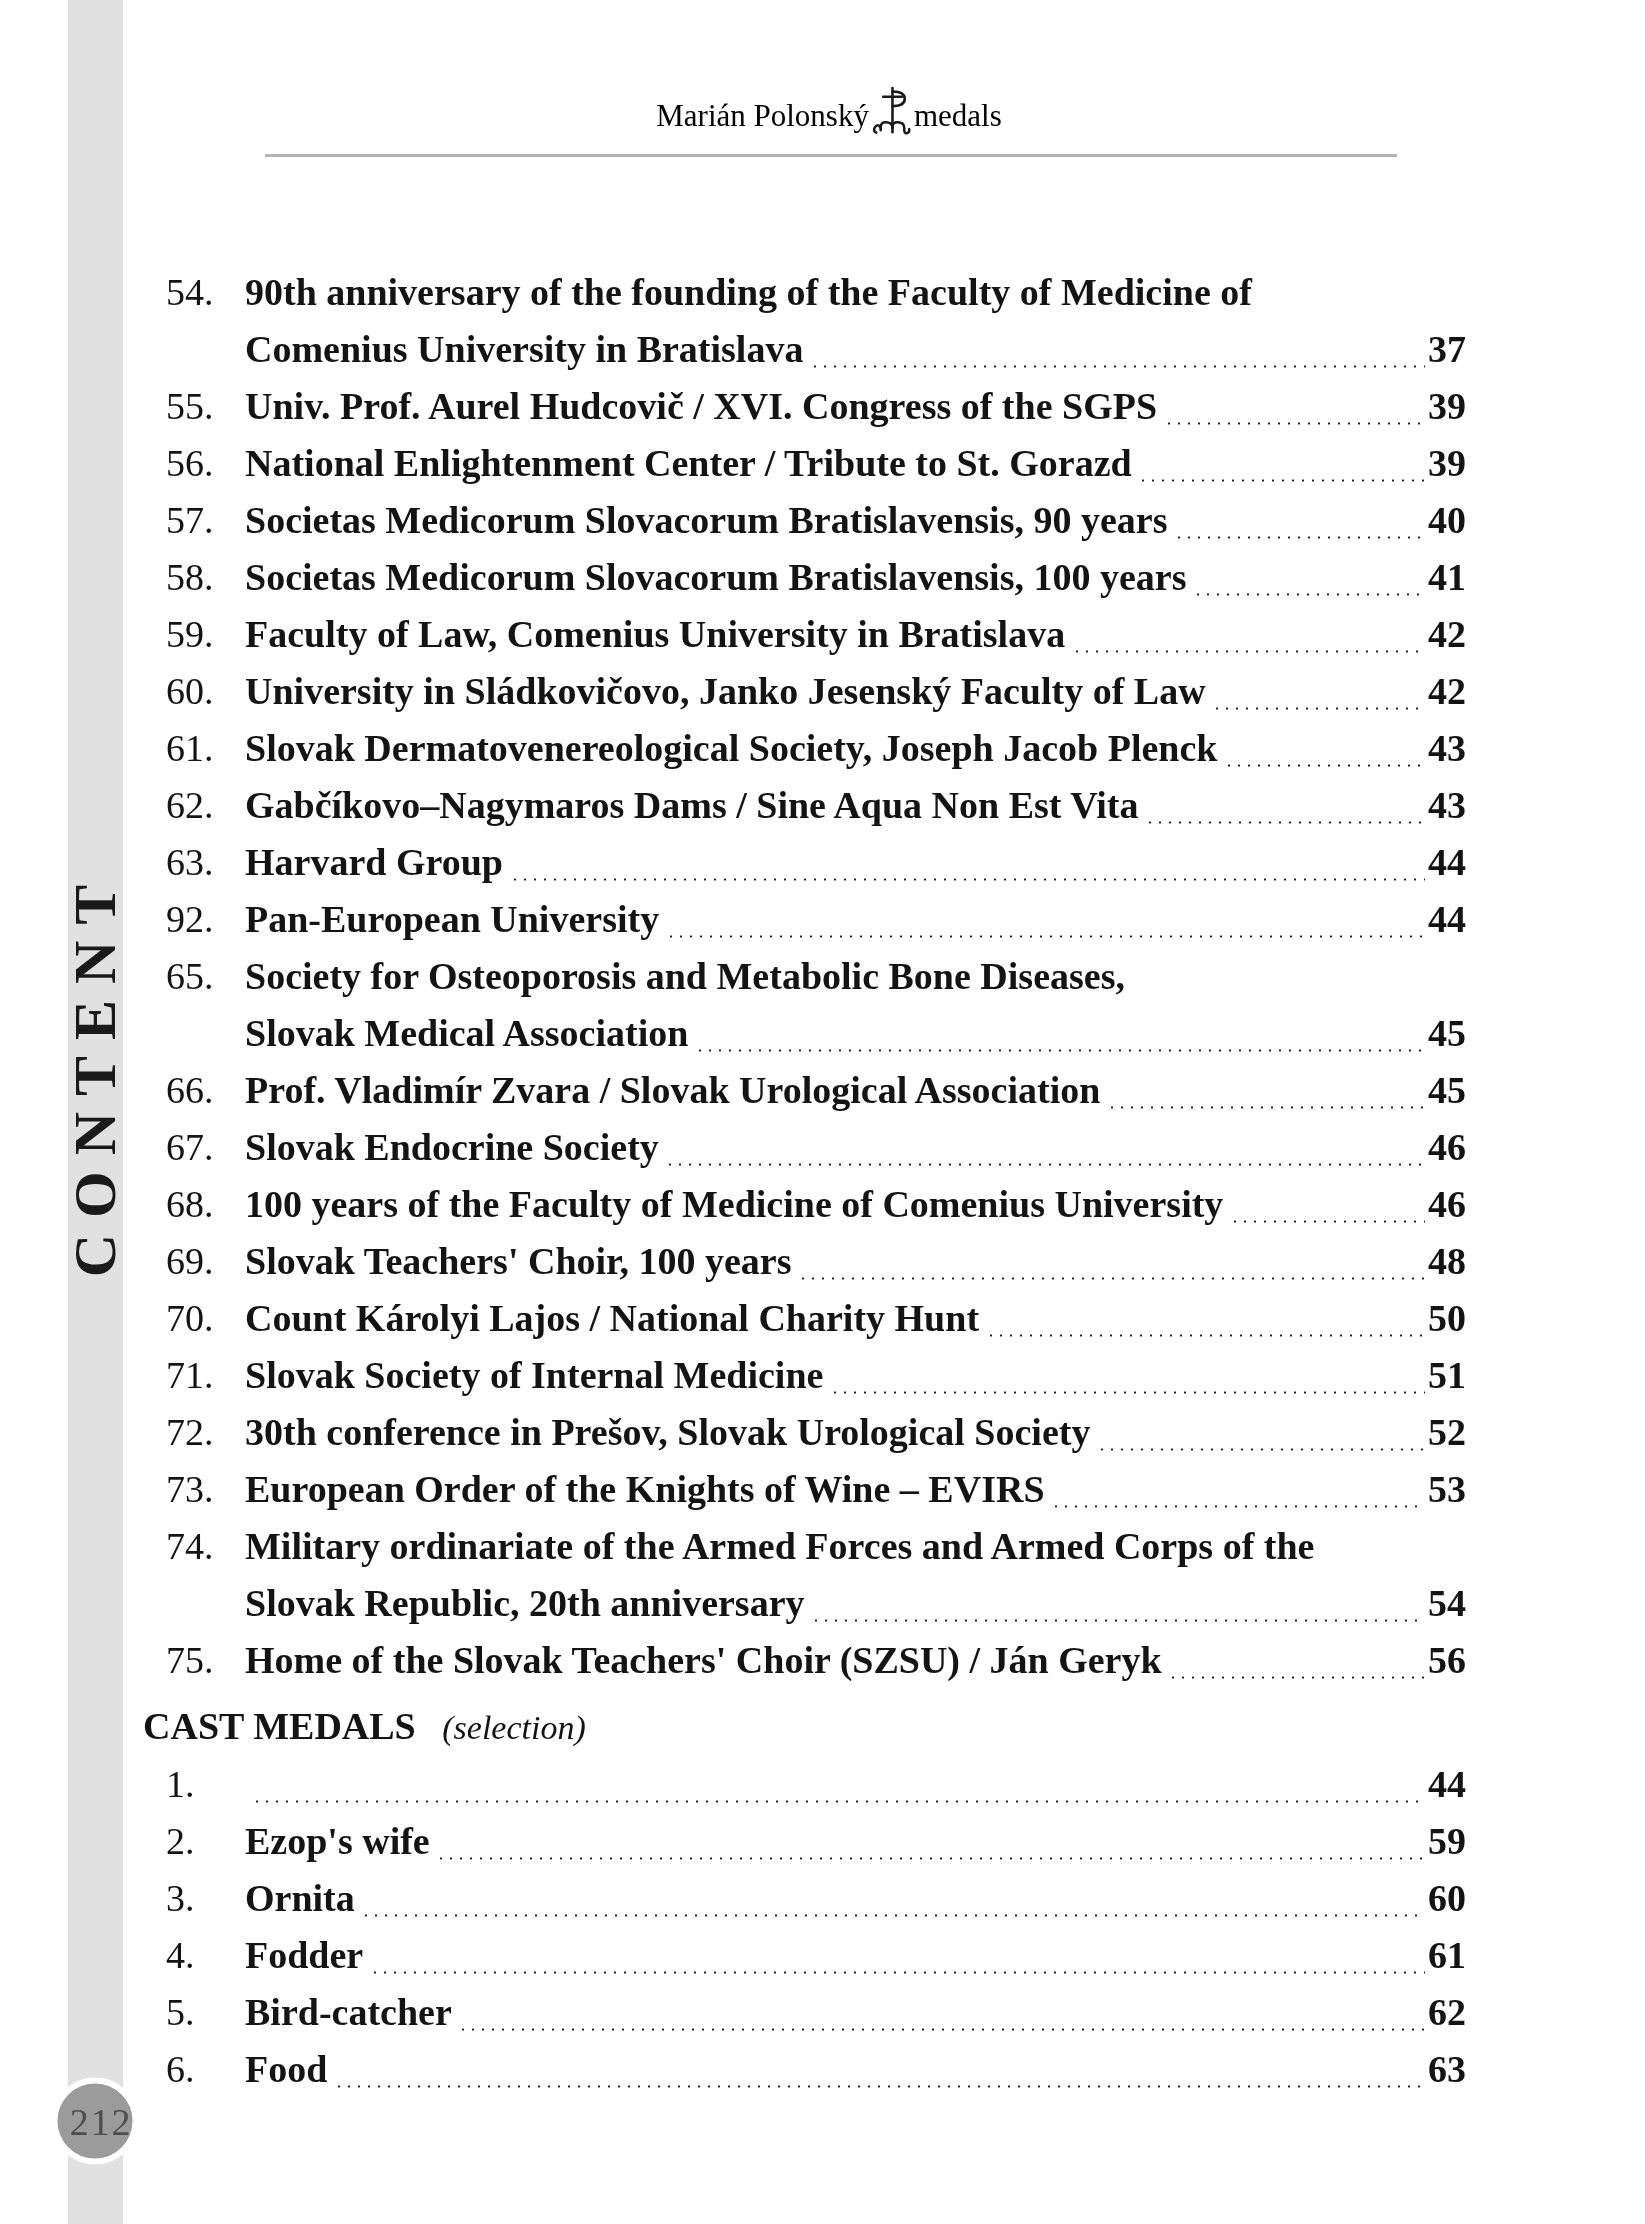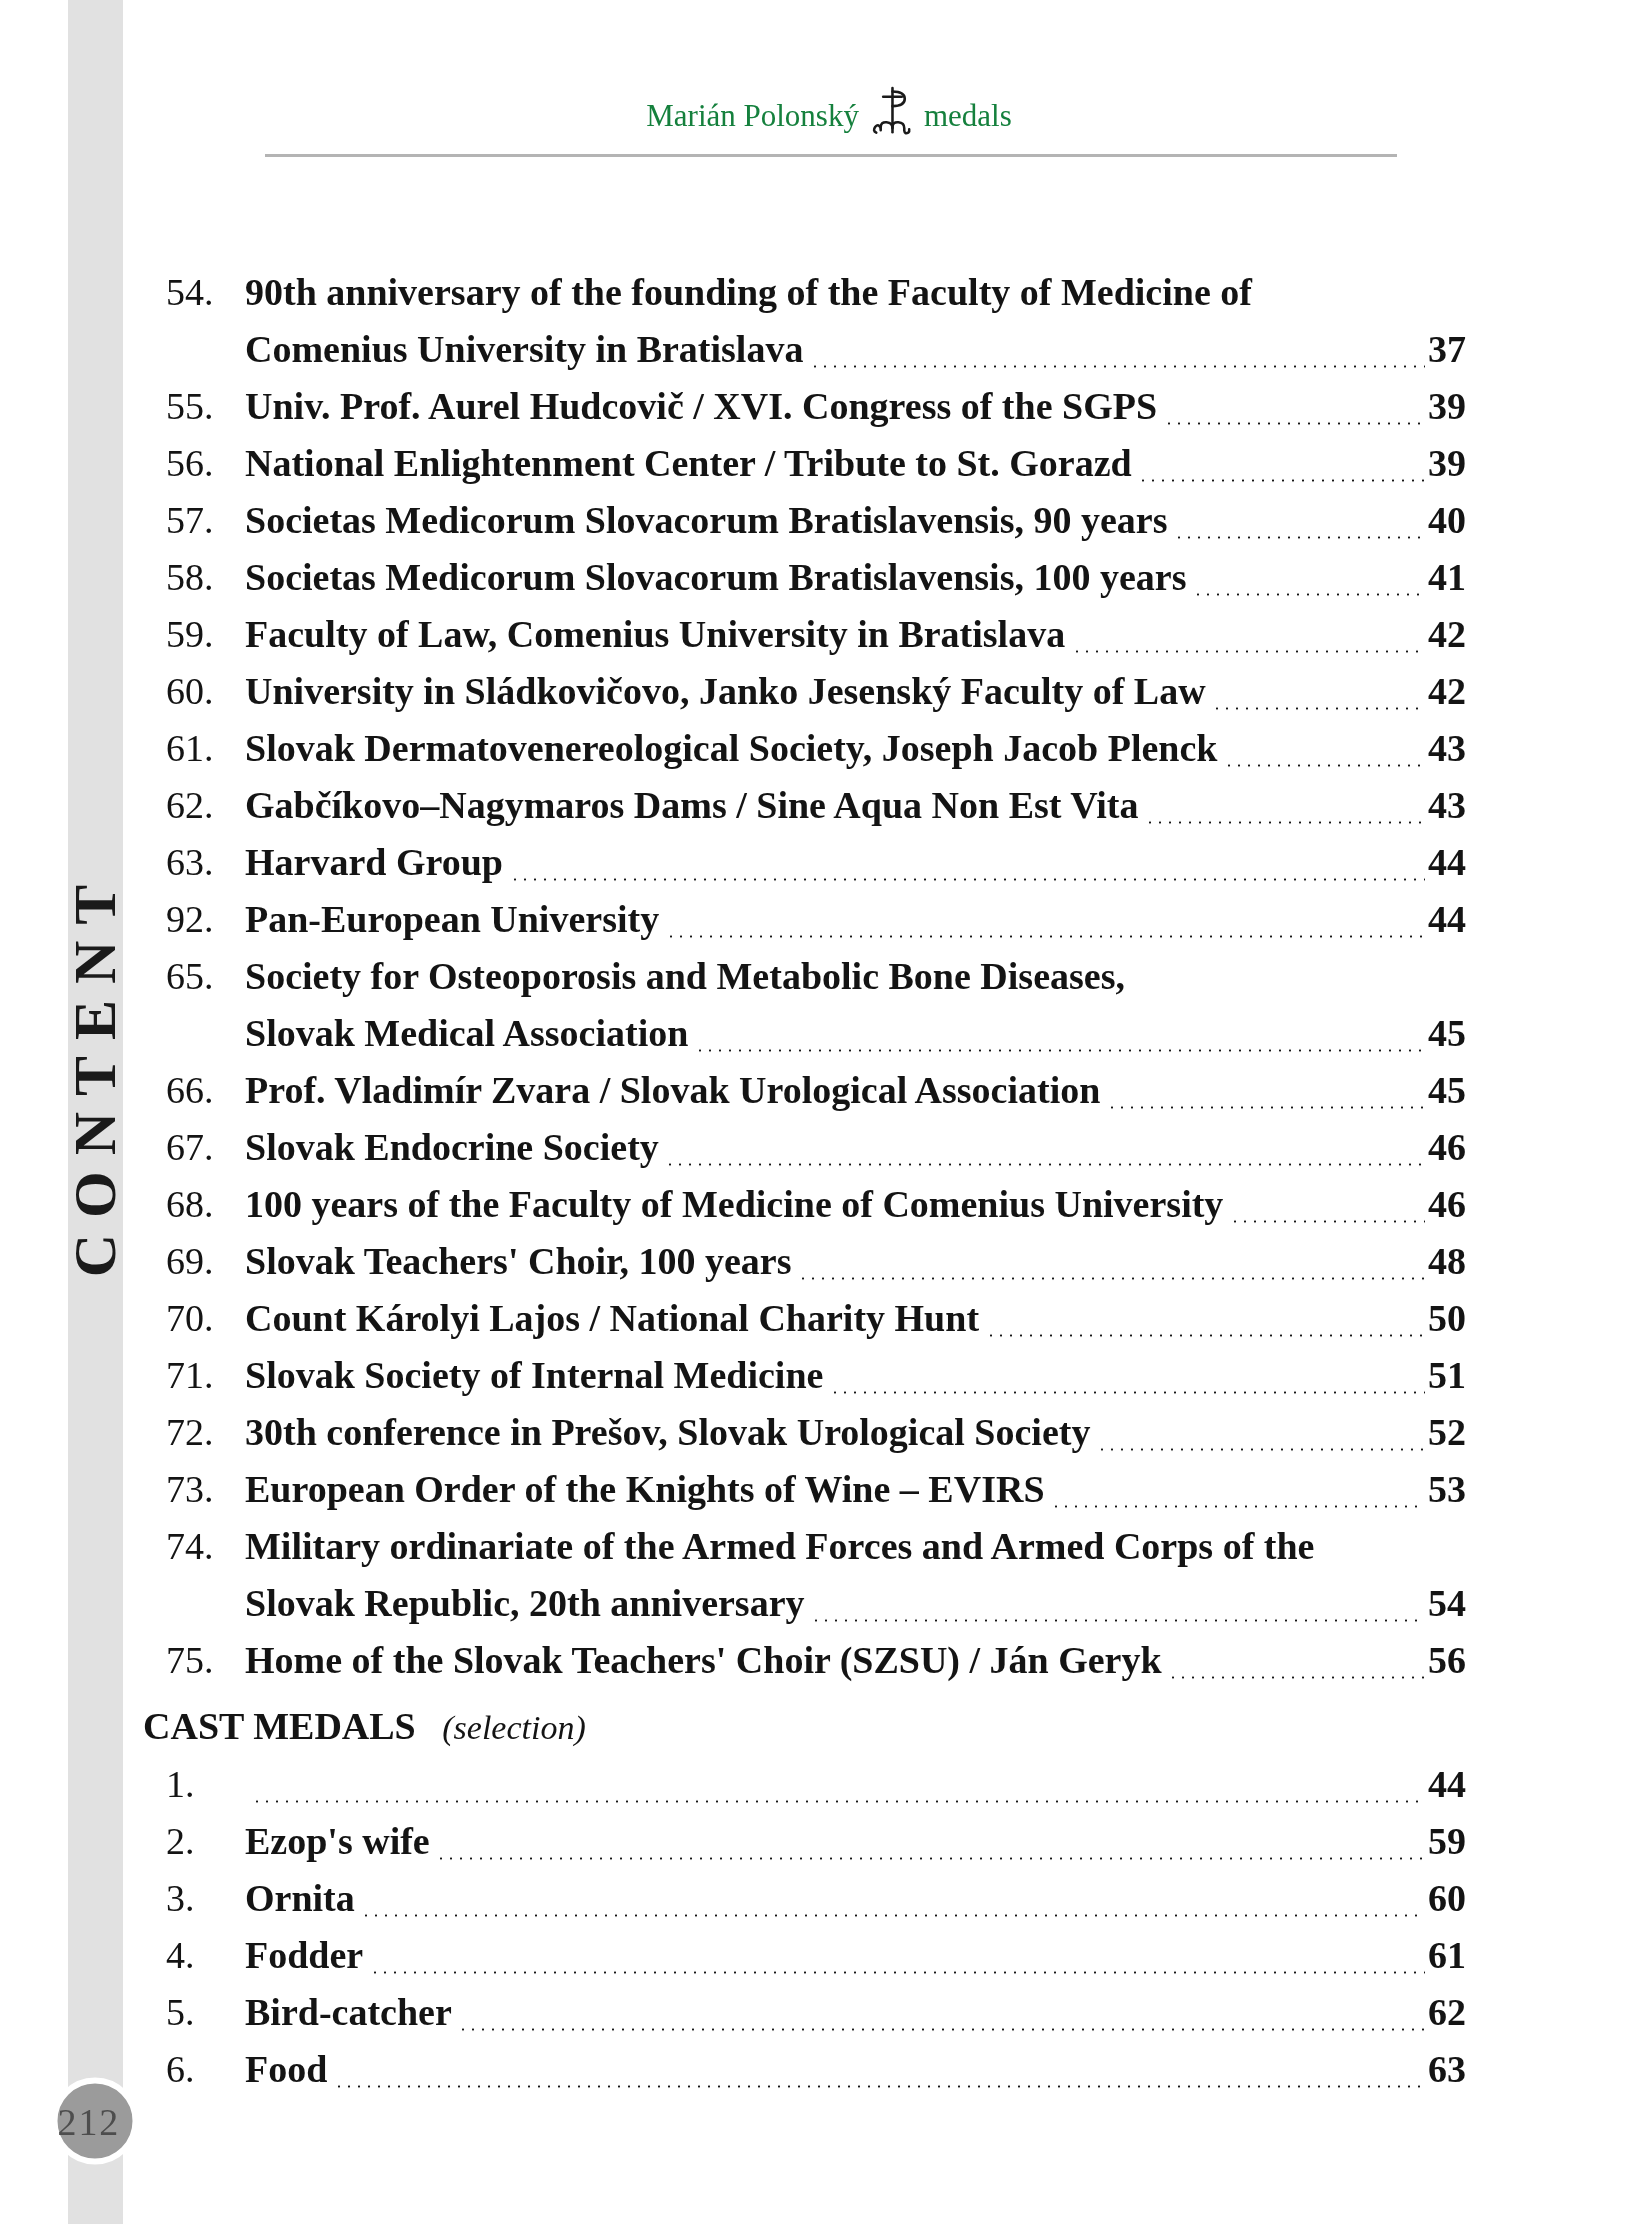--- a/index.html
+++ b/index.html
@@ -15,22 +15,22 @@
   }
   .side-label{
     position:absolute;left:95px;top:1073px;
     transform:translate(-50%,-50%) rotate(-90deg);
     font-size:60px;font-weight:bold;letter-spacing:16px;color:#1a1a1a;
     white-space:nowrap;
   }
   
   .page-header{
     position:absolute;left:264px;top:87px;width:1130px;height:58px;
-    display:flex;justify-content:center;align-items:center;gap:11px;
-    font-size:31px;color:#15803d;
+    display:flex;justify-content:center;align-items:center;gap:1px;
+    font-size:31px;color:#000000;
   }
   .page-header .monogram{width:43px;height:55px;margin-top:-5.6px;}
   .header-rule{
     position:absolute;left:265px;top:154px;width:1132px;height:2.8px;
     background:#b4b4b4;
   }
   
   .toc{
     position:absolute;left:143px;top:264px;width:1323px;
     font-size:38px;line-height:57px;
@@ -50,21 +50,21 @@
   .section-heading{
     margin-top:9.4px;line-height:57px;font-size:38px;
   }
   .section-heading .sh-title{font-weight:bold;}
   .section-heading .sh-qualifier{font-style:italic;font-size:34px;margin-left:17px;}
   
   .page-badge{
     position:absolute;left:95px;top:2121px;transform:translate(-50%,-50%);
     width:75px;height:75px;border-radius:50%;
     background:#9b9b9b;border:6.6px solid #ffffff;
-    display:flex;align-items:center;justify-content:flex-start;
+    display:flex;align-items:center;justify-content:flex-end;
     font-size:38px;color:#4d4d4d;letter-spacing:1.9px;
   }
 </style>
 </head>
 <body>
 
 <div class="side-strip"></div>
 <div class="side-label">CONTENT</div>
 
 <div class="page-header">

